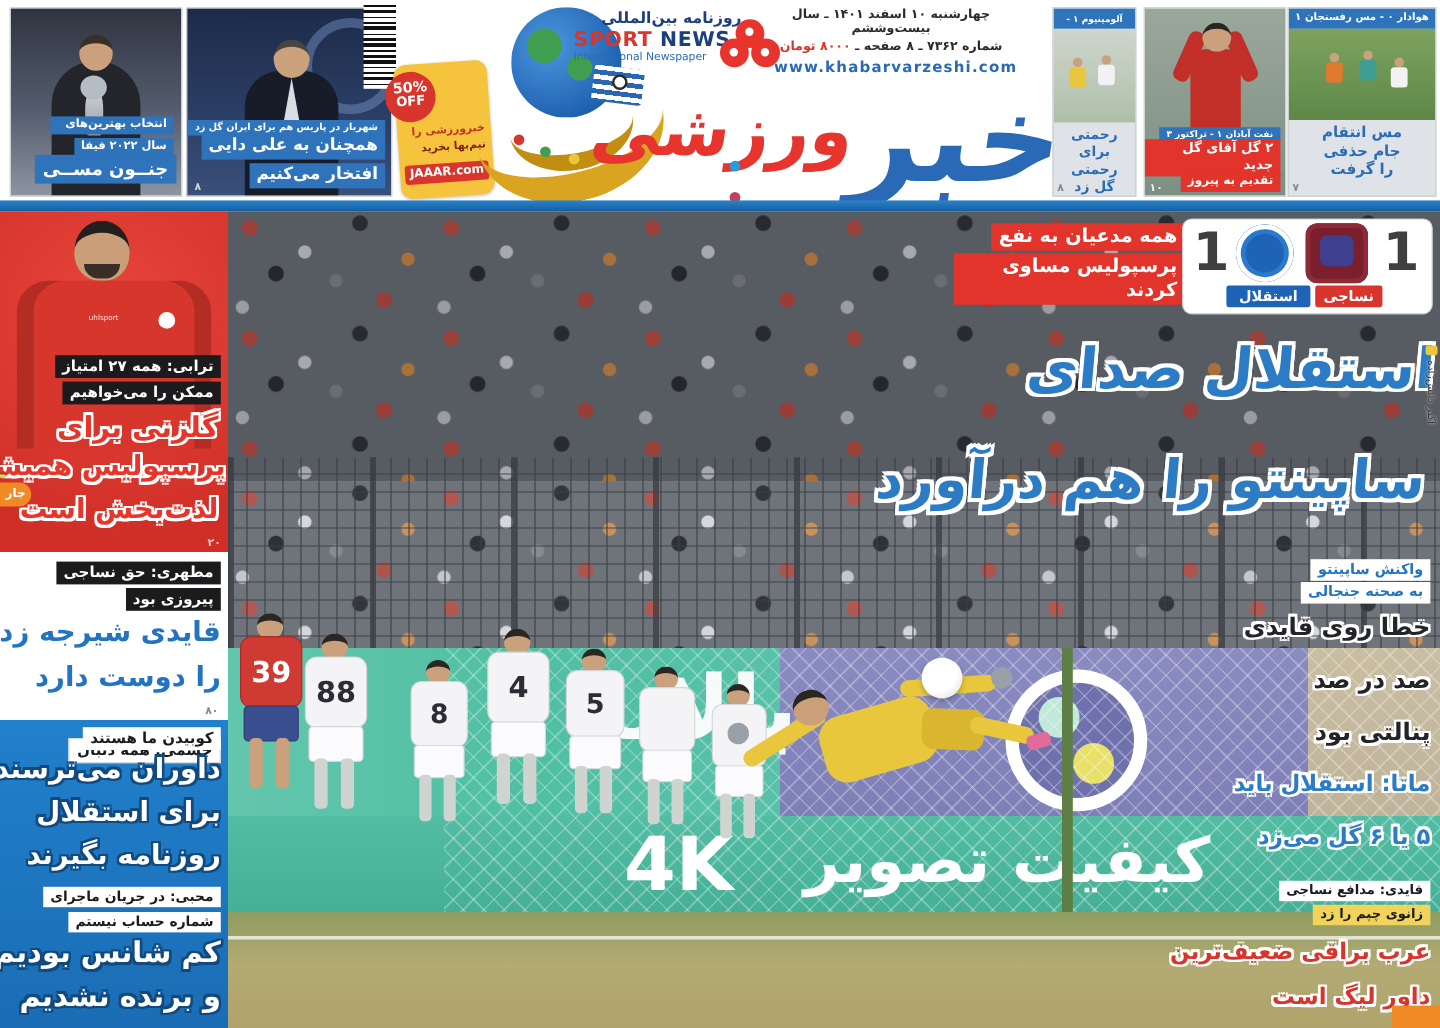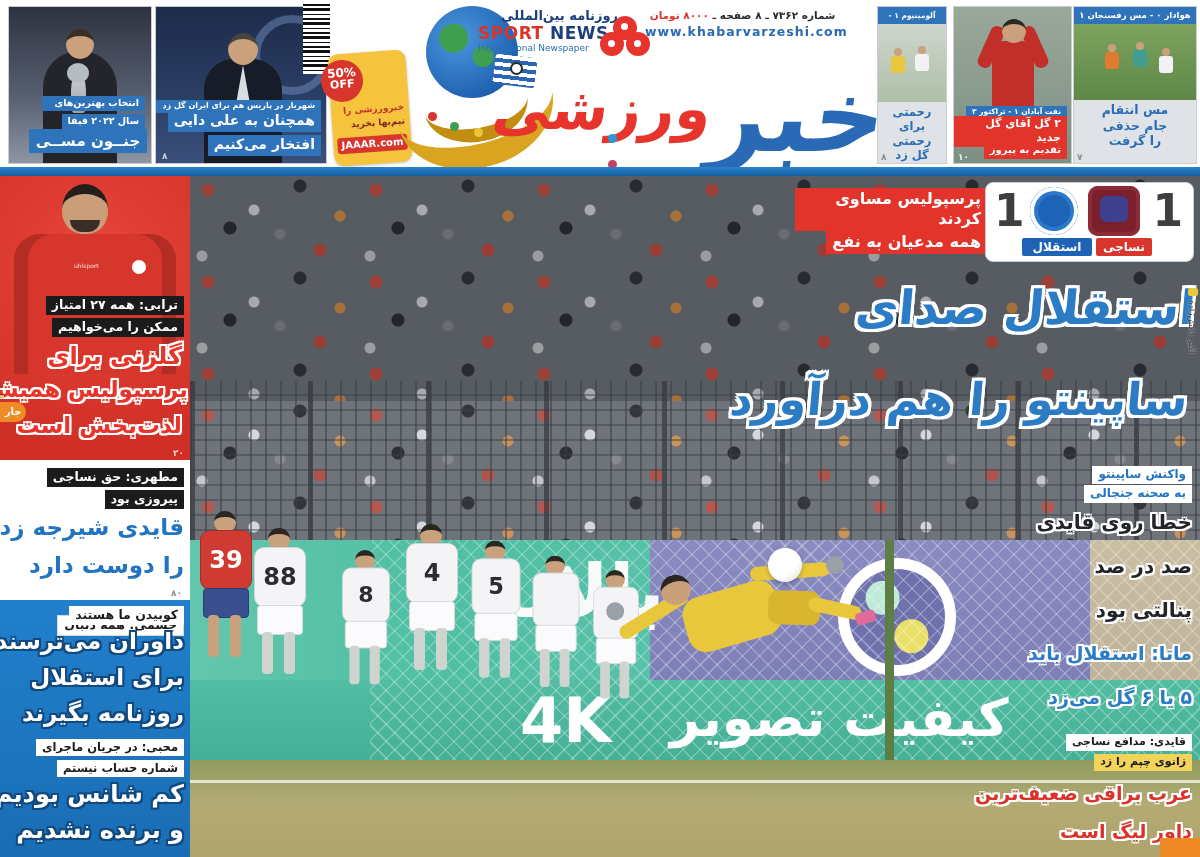--- a/index.html
+++ b/index.html
@@ -131,20 +131,21 @@
       <div class="abs" style="left:10px;top:24px;width:7px;height:7px;border-radius:50%;background:#fff;"></div>
       <div class="abs" style="left:36px;top:24px;width:7px;height:7px;border-radius:50%;background:#fff;"></div>
     </div>
 
     <div class="abs" style="left:528px;top:38px;width:360px;height:126px;display:flex;align-items:flex-end;justify-content:flex-start;direction:rtl;transform:skewX(-8deg);">
       <span style="font-size:100px;font-weight:bold;color:#2a69b5;line-height:.95;">خبر</span>
       <span style="font-size:58px;font-weight:bold;color:#e7342c;line-height:1;margin-left:2px;margin-bottom:26px;">ورزشی</span>
     </div>
 
     <div class="abs" style="left:645px;top:6px;width:195px;text-align:center;">
+      <div style="font-size:10.5px;font-weight:bold;color:#2b2b2b;">چهارشنبه ۱۰ اسفند ۱۴۰۱ ـ سال بیست‌وششم</div>
       <div style="font-size:10.5px;font-weight:bold;color:#2b2b2b;margin-top:3px;">
         <span>شماره ۷۳۶۲ ـ ۸ صفحه ـ</span>
         <span style="color:#d8352c;">۸۰۰۰ تومان</span>
       </div>
       <div style="direction:ltr;font-size:12.5px;font-weight:bold;color:#2a69b5;letter-spacing:1px;margin-top:3px;">www.khabarvarzeshi.com</div>
     </div>
 
     <div class="abs" style="left:552px;top:134px;width:120px;direction:ltr;text-align:left;font-size:9px;color:#5c6570;">
       <div style="display:flex;align-items:center;gap:17px;flex-direction:column;">
         <span style="width:9px;height:9px;border-radius:50%;background:#2a9bd6;display:inline-block;"></span>
@@ -302,22 +303,22 @@
       <div class="abs" style="left:52px;top:14px;width:30px;height:30px;border-radius:50%;background:#caa07a;border-top:7px solid #2a2622;box-sizing:border-box;"></div>
       <div class="abs" style="left:66px;top:42px;width:96px;height:56px;background:#e8c73d;border-radius:18px;"></div>
       <div class="abs" style="left:150px;top:62px;width:52px;height:34px;background:#d9b62e;border-radius:10px;transform:rotate(18deg);"></div>
       <div class="abs" style="left:188px;top:84px;width:54px;height:14px;background:#e8c73d;border-radius:8px;transform:rotate(28deg);"></div>
       <div class="abs" style="left:232px;top:102px;width:20px;height:12px;background:#e06a9a;border-radius:4px;"></div>
     </div>
     <div class="abs" style="left:578px;top:372px;width:34px;height:34px;border-radius:50%;background:radial-gradient(circle at 35% 30%,#fff 0 55%,#d8d8d8);box-shadow:0 2px 4px rgba(0,0,0,.25);"></div>
   </div>
 
   <div class="abs" style="left:795px;top:186px;width:192px;text-align:right;">
+    <div><span class="strip red" style="font-size:16px;">همه مدعیان به نفع</span></div>
     <div style="margin-top:2px;"><span class="strip red" style="font-size:16px;">پرسپولیس مساوی کردند</span></div>
-    <div><span class="strip red" style="font-size:16px;">همه مدعیان به نفع</span></div>
   </div>
 
   <div class="abs" style="left:985px;top:182px;width:207px;height:78px;background:#fff;border-radius:8px;border:1px solid #c9cdd1;direction:ltr;">
     <div class="abs" style="left:8px;top:0px;font-size:44px;font-weight:bold;color:#3f3f41;line-height:56px;">1</div>
     <div class="abs" style="left:44px;top:4px;width:48px;height:48px;border-radius:50%;background:#1e63b5;box-shadow:inset 0 0 0 4px #fff,inset 0 0 0 8px #2a79cc;"></div>
     <div class="abs" style="left:102px;top:3px;width:52px;height:50px;border-radius:10px;background:#7a1f2b;box-shadow:inset 0 0 0 4px #8d2a38;">
       <div class="abs" style="left:12px;top:10px;width:28px;height:26px;border-radius:6px;background:#3f3f8f;"></div>
     </div>
     <div class="abs" style="right:10px;top:0px;font-size:44px;font-weight:bold;color:#3f3f41;line-height:56px;">1</div>
     <div class="abs" style="left:36px;top:55px;width:70px;height:18px;background:#1e63b5;color:#fff;font-size:12px;font-weight:bold;text-align:center;line-height:18px;border-radius:2px;">استقلال</div>

